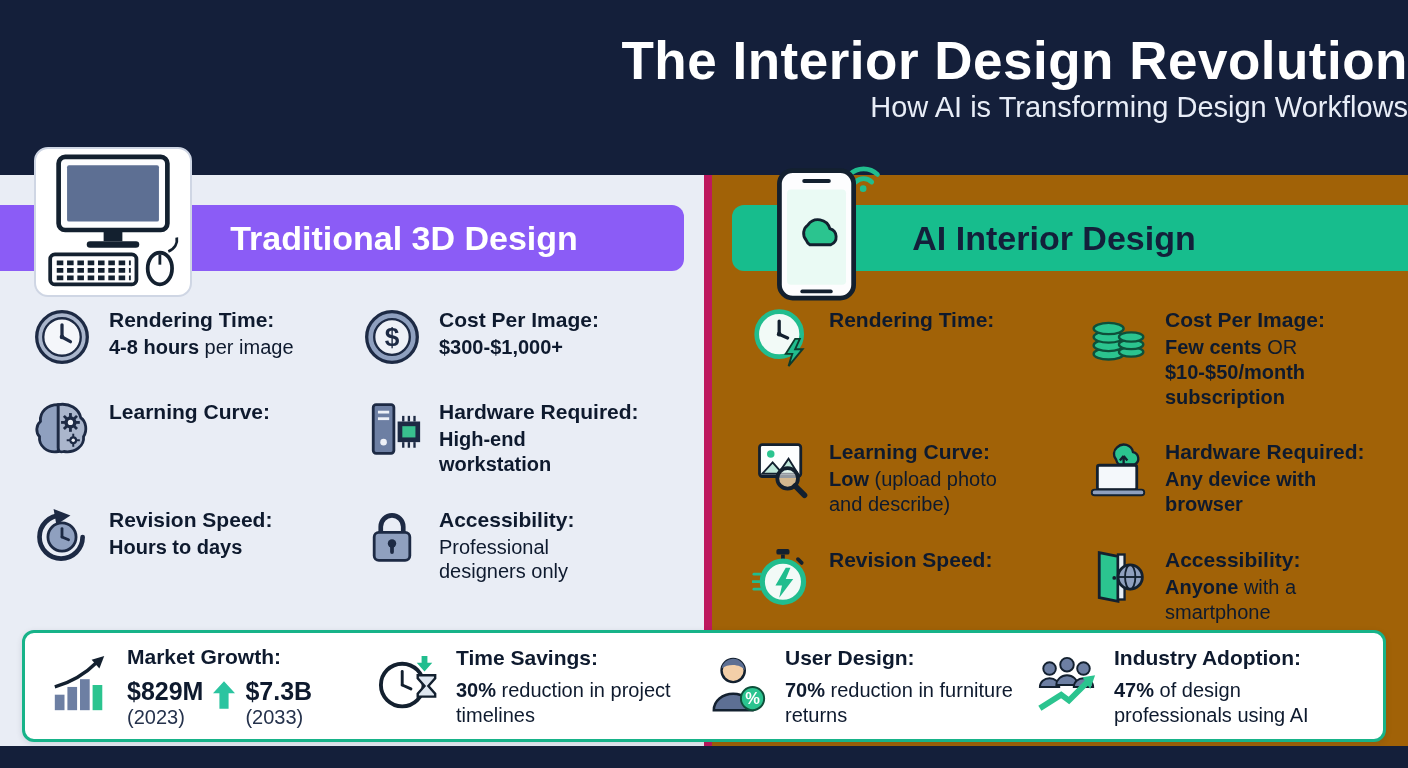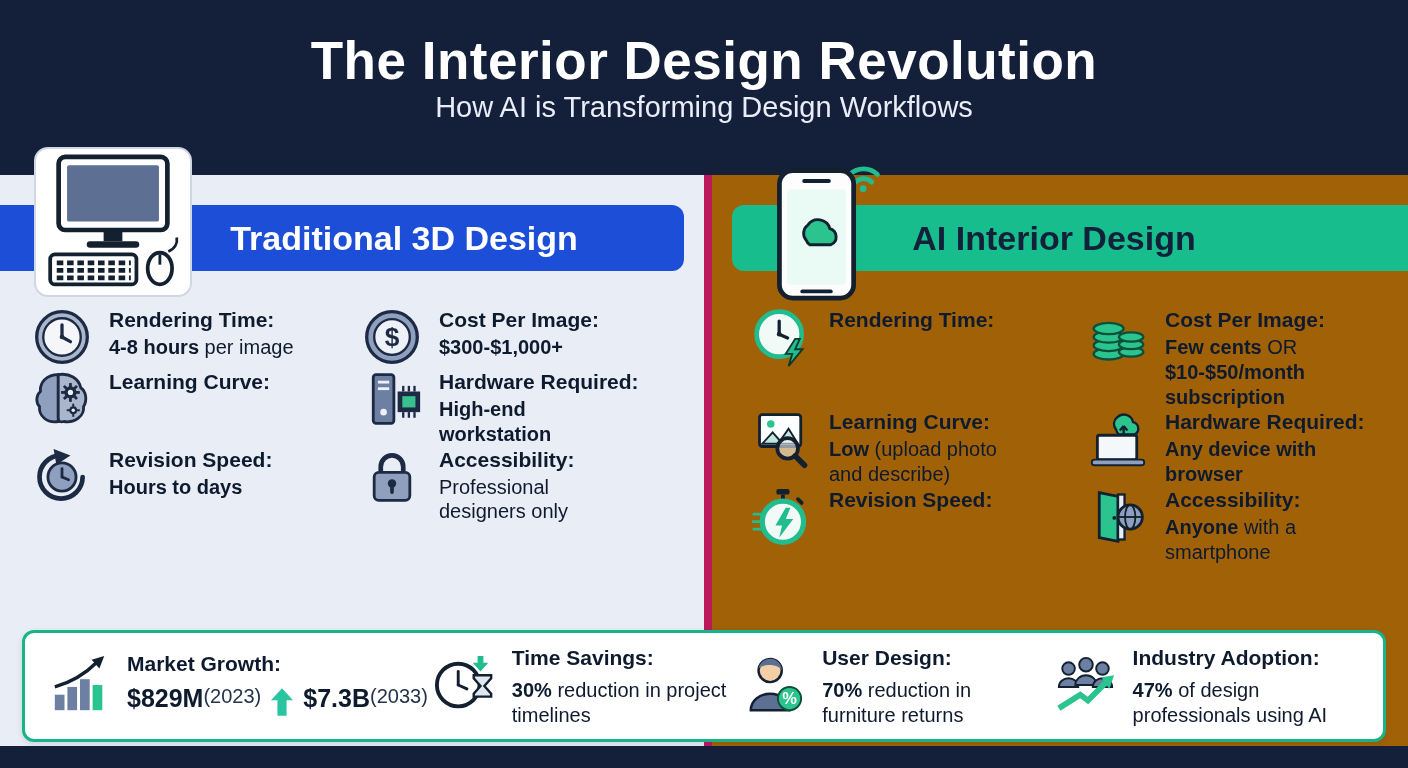--- a/index.html
+++ b/index.html
@@ -1,48 +1,48 @@
 <!DOCTYPE html>
 <html><head>
 <meta charset="utf-8">
 <style>
   *{margin:0;padding:0;box-sizing:border-box}
   html,body{width:1408px;height:768px}
   body{font-family:"Liberation Sans","DejaVu Sans",sans-serif;background:#fff;overflow:hidden}
   .page{position:relative;width:1408px;height:768px;background:#e9edf5;overflow:hidden}
-  .header{position:absolute;top:0;left:0;width:100%;height:175px;background:#141f3a;color:#fff;text-align:center;z-index:1}
+  .header{position:absolute;top:0;left:0;width:100%;height:175px;background:#141f3a;color:#fff;text-align:right;z-index:1}
   .title{font-size:53px;font-weight:700;padding-top:30px;letter-spacing:.5px}
   .subtitle{font-size:29px;color:#e8edf7;font-weight:400}
   .cols{position:absolute;top:175px;left:0;width:1408px;height:571px;display:flex;z-index:2}
   .col{position:relative;width:704px;height:100%}
   .col.left{background:#e9edf5}
   .col.right{background:#a16207;border-left:8px solid #be185d}
   .banner{position:absolute;top:30px;height:66px;display:flex;align-items:center;justify-content:center;font-size:34px;font-weight:700}
-  .banner.b-left{left:0;width:684px;background:#1d4ed8;color:#fff;border-radius:0 12px 12px 0;padding-left:124px}
+  .banner.b-left{left:0;width:684px;background:#8b5cf6;color:#fff;border-radius:0 12px 12px 0;padding-left:124px}
   .banner.b-right{left:20px;width:684px;background:#17bd8d;color:#13203a;border-radius:12px 0 0 12px;padding-right:40px}
   .computer-card{position:absolute;left:34px;top:-28px;width:158px;height:150px;background:#fff;border:2px solid #cfd6e4;border-radius:14px;z-index:3;display:flex;align-items:center;justify-content:center}
   .phone-wrap{position:absolute;left:56px;top:-16px;z-index:3}
-  .features{position:absolute;left:0;top:132px;width:100%;display:grid;grid-template-columns:330px 1fr;padding:0 8px 0 32px}
+  .features{position:absolute;left:0;top:132px;width:100%;display:grid;grid-template-columns:330px 1fr;row-gap:30px;padding:0 8px 0 32px}
   .col.right .features{padding-left:40px;grid-template-columns:336px 1fr}
   .feature{display:flex;gap:15px;align-items:flex-start}
   .f-icon{flex:none;width:62px;height:62px}
   .f-icon svg{display:block}
   .f-text{font-size:20px;color:#0e1a2e;line-height:1.24;max-width:222px}
   .f-label{font-size:21px;font-weight:700;margin-bottom:2px;white-space:nowrap}
   .feature.narrow .f-text{max-width:172px}
   .feature.mid .f-text{max-width:198px}
   .f-value b{font-weight:700}
   .stats{position:absolute;left:22px;top:630px;width:1364px;height:112px;background:#fff;border:3px solid #17b389;border-radius:12px;display:flex;align-items:center;padding:0 24px;gap:6px;z-index:4;box-shadow:0 2px 6px rgba(20,31,58,.12)}
   .stat{display:flex;align-items:center;gap:14px;flex:1}
   .s-icon{flex:none;width:64px;height:64px}
   .s-icon svg{display:block}
   .s-text{font-size:20px;color:#0e1a2e;line-height:1.22}
   .s-label{font-size:21px;font-weight:700;margin-bottom:8px;white-space:nowrap}
   .mg-row{display:flex;align-items:flex-start;gap:10px;margin-top:2px}
-  .mg-col{display:flex;flex-direction:row;line-height:1.1}
+  .mg-col{display:flex;flex-direction:column;line-height:1.1}
   .mg-col b{font-size:25px}
   .mg-col span{font-size:20px;color:#25324c}
   .mg-arrow{margin-top:3px}
   .footer{position:absolute;left:0;bottom:0;width:100%;height:22px;background:#141f3a;z-index:5}
 </style>
 </head>
 <body>
 
 <div class="page">
 

